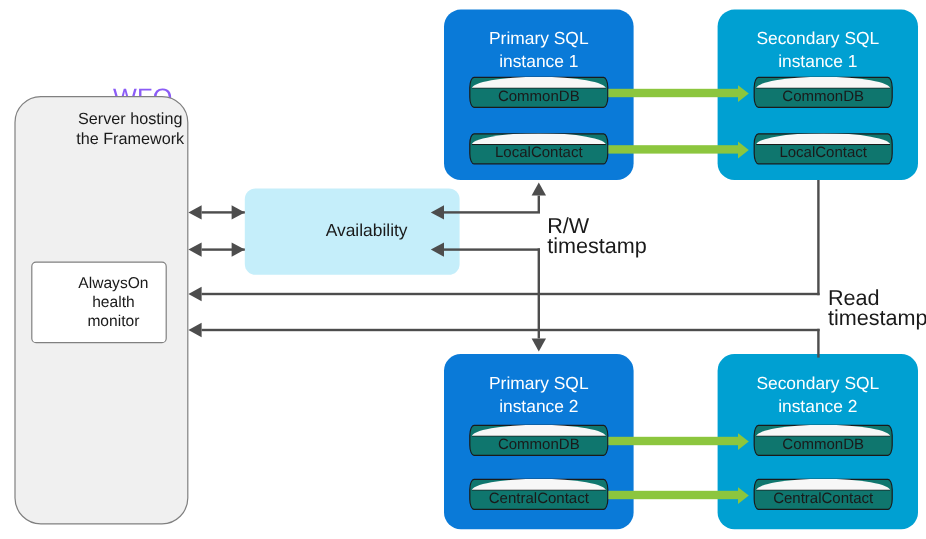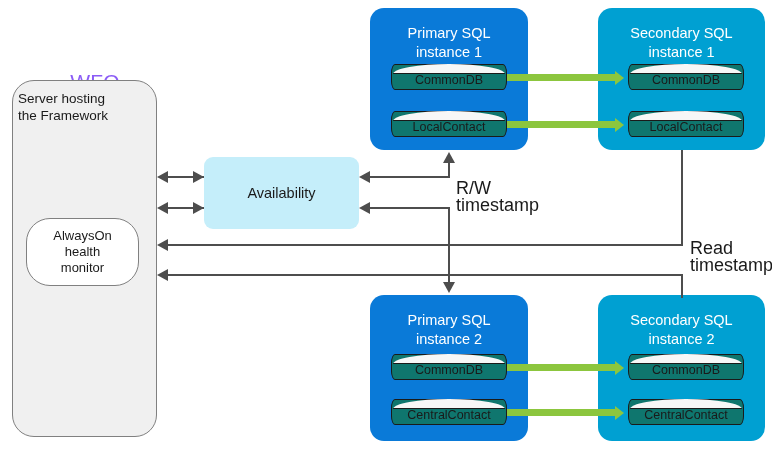--- a/index.html
+++ b/index.html
@@ -11,21 +11,21 @@
   body {
     font-family: "Liberation Sans", sans-serif;
   }
   #canvas {
     position: relative;
     width: 772px;
     height: 449px;
     background: #ffffff;
     overflow: hidden;
   }
-  .abs { position: absolute; }
+  .abs { position: absolute; padding-left: 24px; }
 
   
   #wfo-title {
     left: 40px; top: 42px;
     width: 110px;
     text-align: center;
     font-size: 21px;
     color: #8b5cf6;
     letter-spacing: .2px;
     margin-top: 28px;
@@ -34,30 +34,31 @@
     left: 12px; top: 80px;
     width: 145px; height: 357px;
     background: #f0f0f0;
     border: 1.6px solid #808080;
     border-radius: 22px;
     box-sizing: border-box;
   }
   #wfo-server-role {
     left: 18px; top: 90px;
     width: 133px;
+    text-align: center;
     font-size: 13.5px;
     line-height: 17px;
     color: #1a1a1a;
   }
   #health-monitor-box {
     left: 26px; top: 218px;
     width: 113px; height: 68px;
     background: #ffffff;
     border: 1.5px solid #808080;
-    border-radius: 24px;
+    border-radius: 4px;
     box-sizing: border-box;
     display: flex;
     align-items: center;
     justify-content: center;
   }
   #health-monitor-label {
     font-size: 13px;
     line-height: 16px;
     text-align: center;
     color: #1a1a1a;

